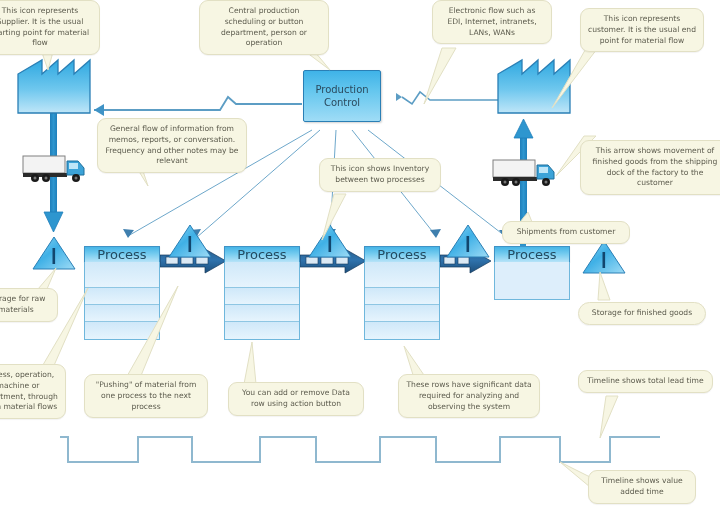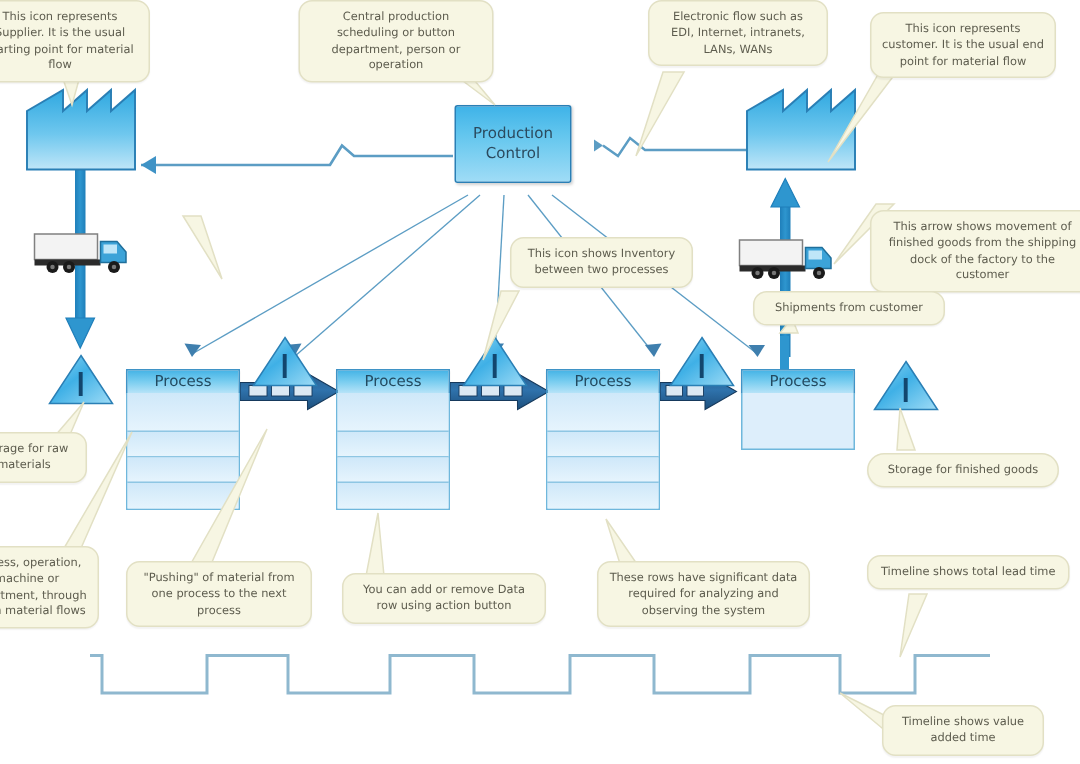--- a/index.html
+++ b/index.html
@@ -47,21 +47,21 @@
   }
 
   
   .proc{position:absolute;z-index:22;}
   .proc .phead{
     height:16px;
     border:1px solid #3f93c6;
     border-bottom:none;
     background:linear-gradient(180deg,#46b4e6 0%,#74cbef 45%,#b6e3f8 100%);
     color:#234a60;
-    font-size:10px;
+    font-size:13px;
     display:flex;align-items:center;justify-content:center;
     box-sizing:border-box;
     box-shadow:0 1px 1px rgba(0,0,0,.12);
   }
   .proc .pbody{border:1px solid #6fb7dc;border-top:none;box-sizing:border-box;background:#ddeefb;}
   .proc .prow{
     height:17px;border-bottom:1px solid #8ec6e3;box-sizing:border-box;
     background:linear-gradient(180deg,#cfe8f9 0%,#e6f4fd 100%);
   }
   .proc .prow:last-child{border-bottom:none;}
@@ -322,26 +322,27 @@
   </svg>
 
   <div class="callout" style="left:-20px;top:0px;width:120px;">This icon represents Supplier. It is the usual starting point for material flow</div>
 
   <div class="callout" style="left:199px;top:0px;width:130px;">Central production scheduling or button department, person or operation</div>
 
   <div class="callout" style="left:432px;top:0px;width:120px;">Electronic flow such as EDI, Internet, intranets, LANs, WANs</div>
 
   <div class="callout" style="left:580px;top:8px;width:124px;">This icon represents customer.  It is the usual end point for material flow</div>
 
-
-  <div class="callout" style="left:340px;top:158px;width:122px;">This icon shows Inventory between two processes</div>
+  <div class="callout" style="left:97px;top:118px;width:150px;">General flow of information from memos, reports, or conversation. Frequency and other notes may be relevant</div>
+
+  <div class="callout" style="left:319px;top:158px;width:122px;">This icon shows Inventory between two processes</div>
 
   <div class="callout" style="left:580px;top:140px;width:150px;">This arrow shows movement of finished goods from the shipping dock of the factory to the customer</div>
 
-  <div class="callout" style="left:502px;top:194px;width:128px;">Shipments from customer</div>
+  <div class="callout" style="left:502px;top:221px;width:128px;">Shipments from customer</div>
 
   <div class="callout" style="left:-26px;top:288px;width:84px;">Storage for raw materials</div>
 
   <div class="callout" style="left:578px;top:302px;width:128px;border-radius:14px;">Storage for finished goods</div>
 
   <div class="callout" style="left:-30px;top:364px;width:96px;">Process, operation, machine or department, through which material flows</div>
 
   <div class="callout" style="left:84px;top:374px;width:124px;">"Pushing" of material from one process to the next process</div>
 
   <div class="callout" style="left:398px;top:374px;width:142px;">These rows have significant data required for analyzing and observing the system</div>

